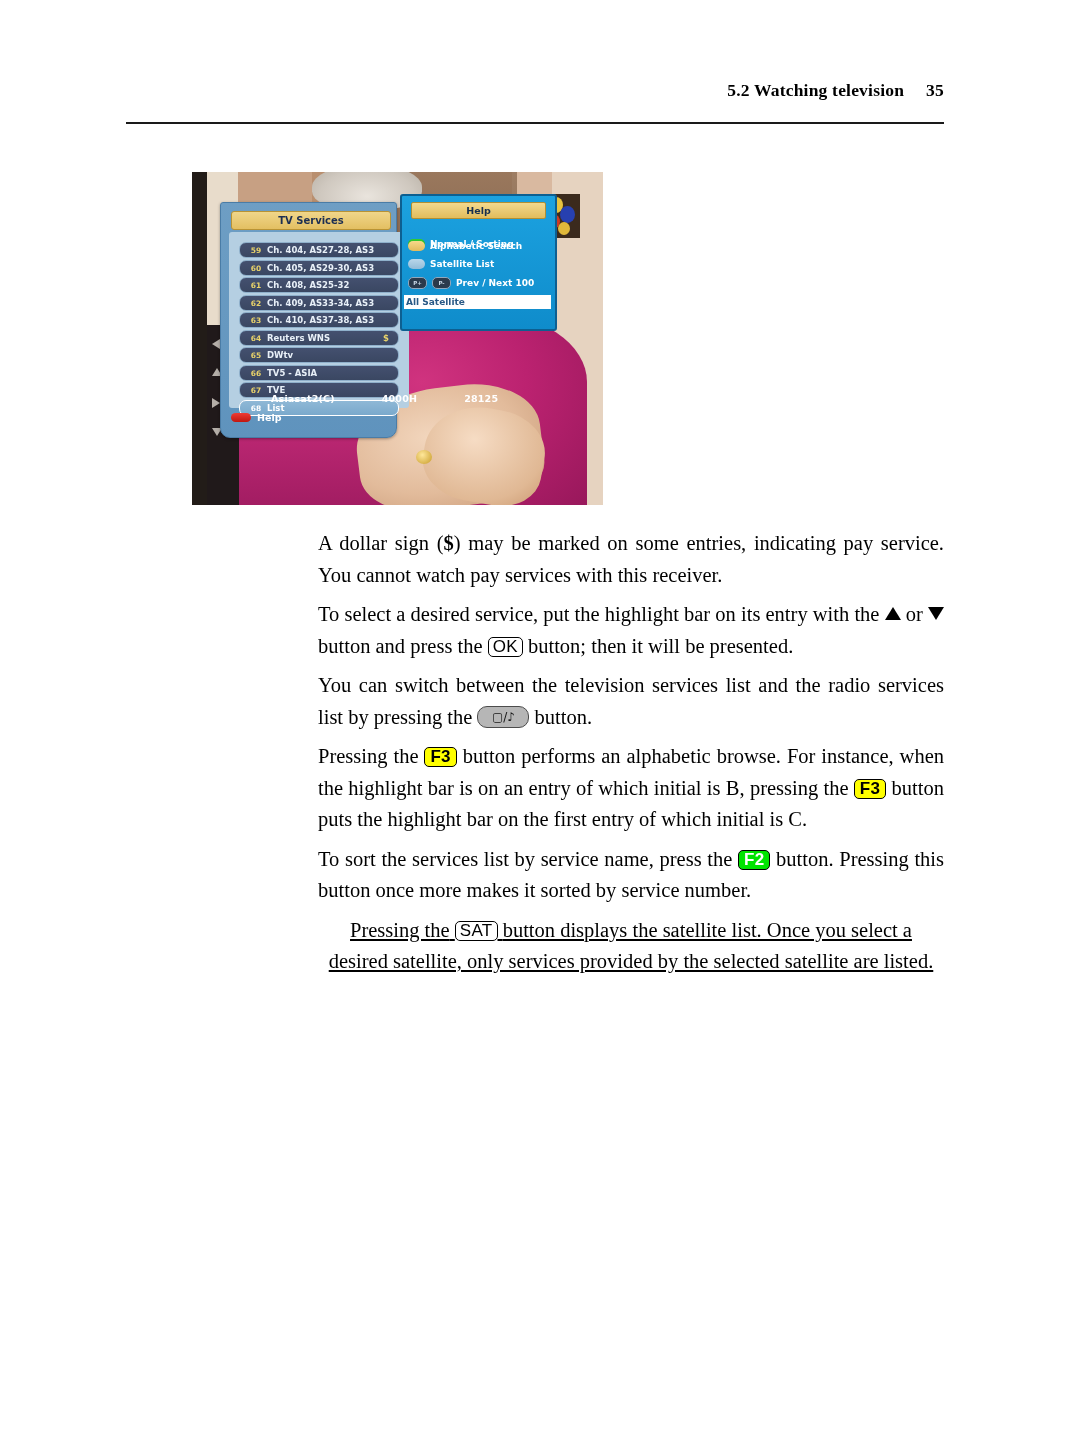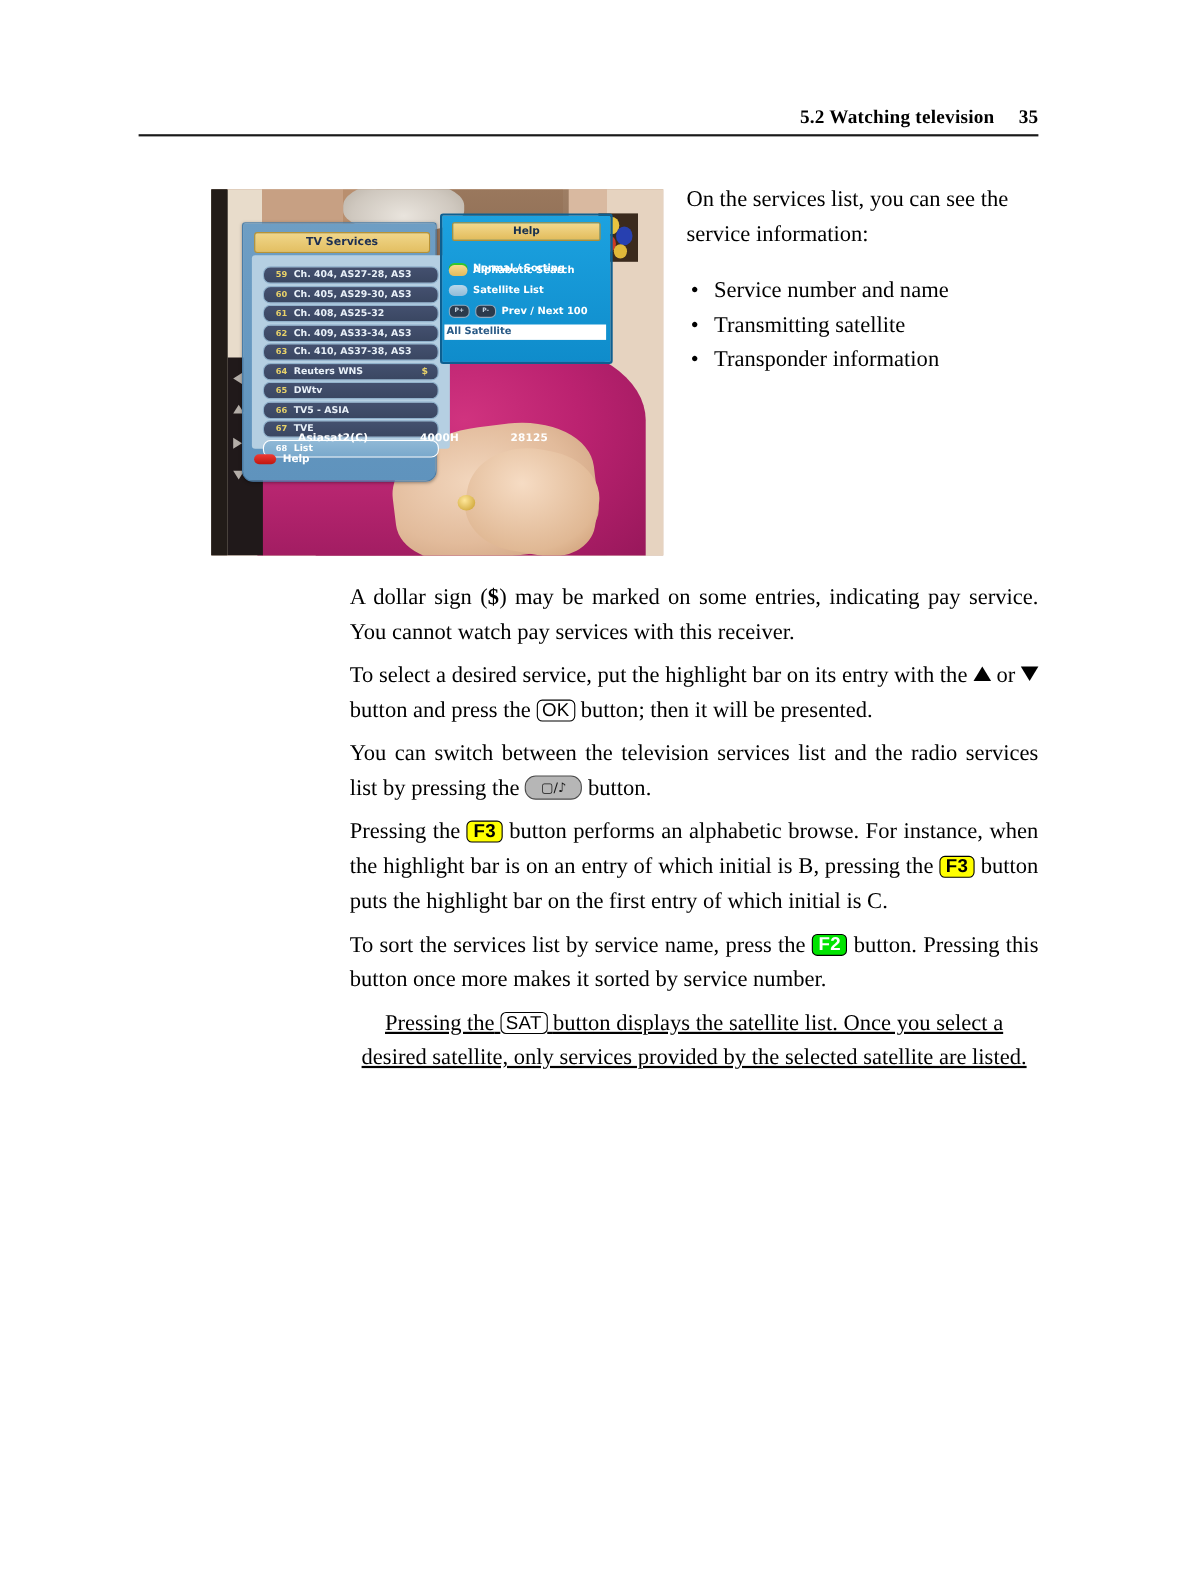--- a/index.html
+++ b/index.html
@@ -13,21 +13,21 @@
     position: relative;
     font-family: "Liberation Serif", "DejaVu Serif", serif;
     color: #000;
     overflow: hidden;
   }
 
   
   .page-header {
     position: absolute;
     left: 126px;
-    top: 96px;
+    top: 80px;
     width: 818px;
     text-align: right;
     font-family: "Liberation Serif", serif;
     font-weight: bold;
     font-size: 17.5px;
     letter-spacing: .2px;
   }
   .page-header .hdr-title { margin-right: 22px; }
   .header-rule {
     position: absolute;
@@ -494,26 +494,20 @@
     <div class="hp-row hp-r4">
       <span class="key-chip key-dark">P+</span>
         <span class="key-chip key-dark">P-</span>
         <span>Prev / Next 100</span>
     </div>
     <div class="hp-satbar">All Satellite</div>
   </div>
 </div>
 
 <div class="col-right">
-  <div class="body-text">On the services list, you can see the service information:</div>
-  <ul class="bullets">
-    <li>Service number and name</li>
-    <li>Transmitting satellite</li>
-    <li>Transponder information</li>
-  </ul>
 </div>
 
 <div class="col-main">
 
   <p class="para"><span>A dollar sign (</span><b>$</b><span>) may be marked on some entries, indicating pay service. You cannot watch pay services with this receiver.</span></p>
 
   <p class="para"><span>To select a desired service, put the highlight bar on its entry with the</span> <span class="tri-up"></span> <span>or</span> <span class="tri-down"></span> <span>button and press the</span> <span class="kbd">OK</span> <span>button; then it will be presented.</span></p>
 
 
   <p class="para"><span>You can switch between the television services list and the radio services list by pressing the</span> <span class="tvradio-key"><span class="glyphs">▢/♪</span></span> <span>button.</span></p>

